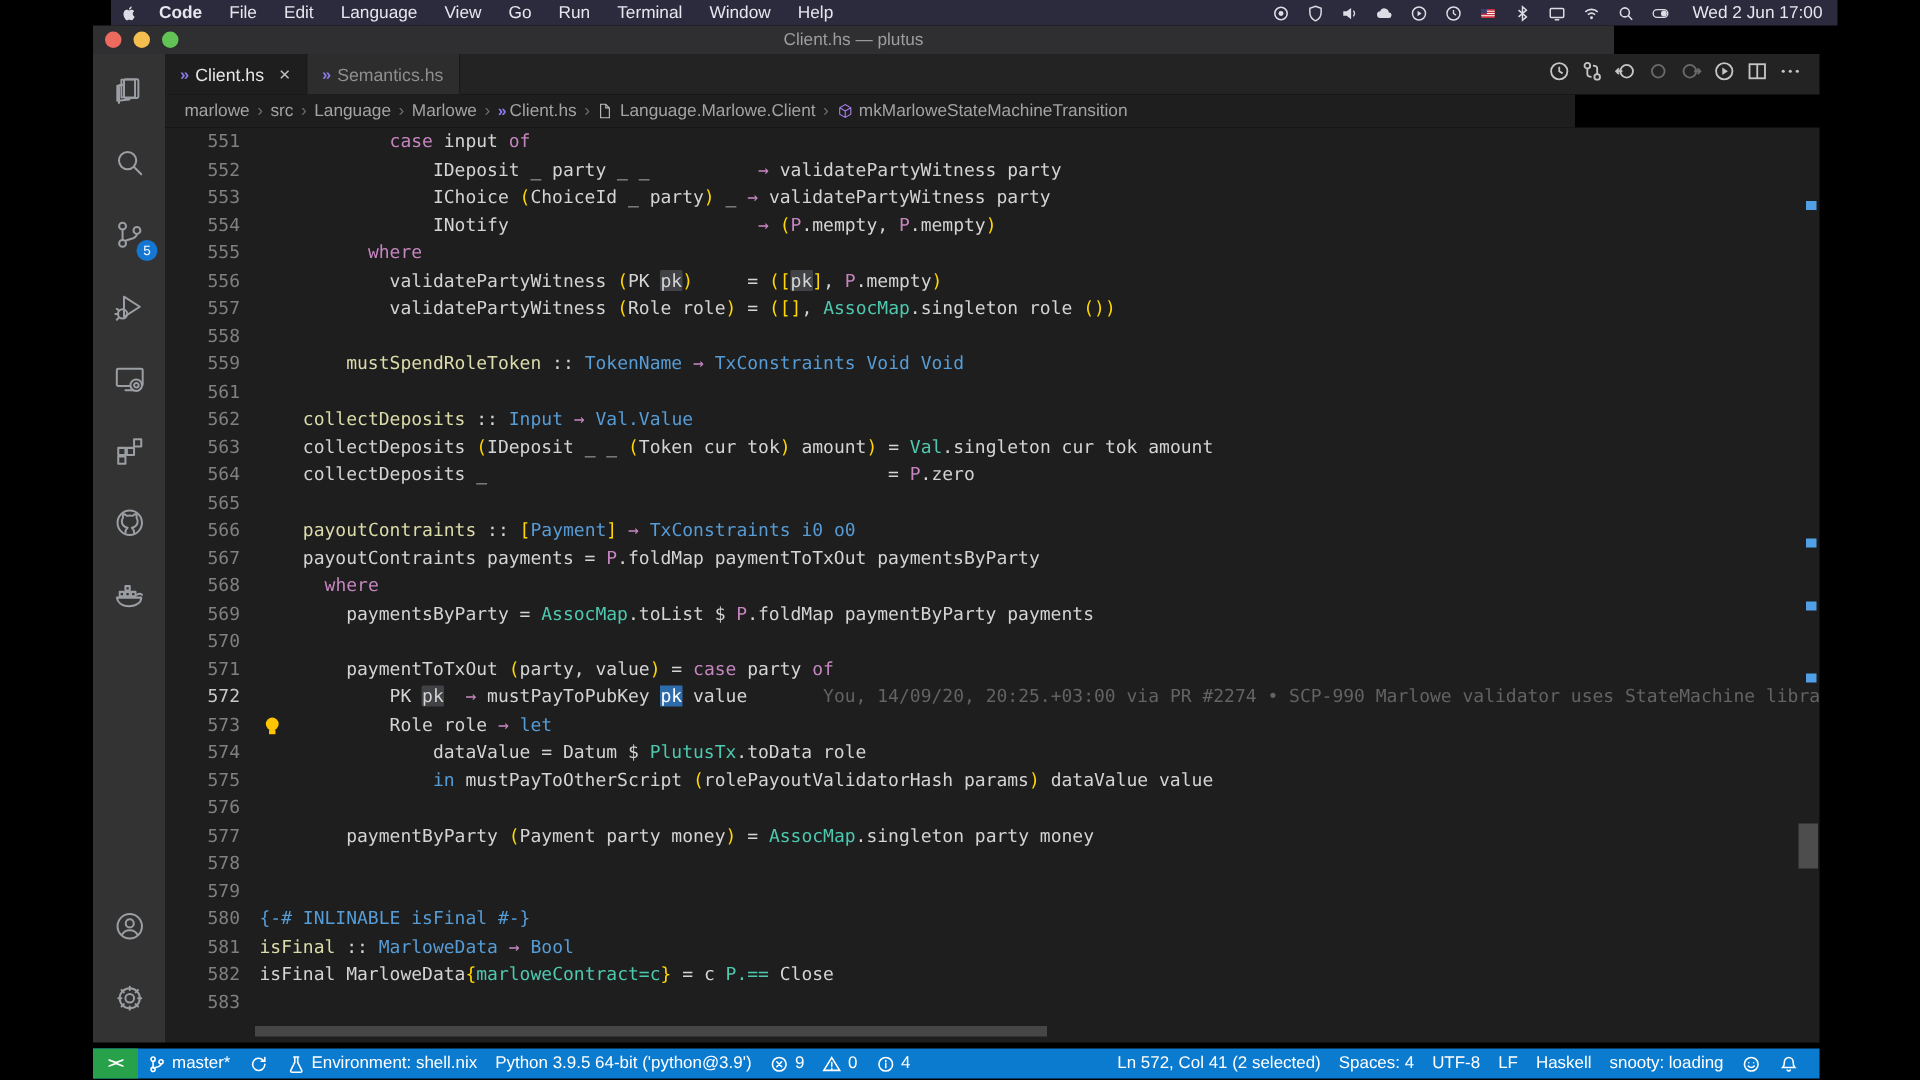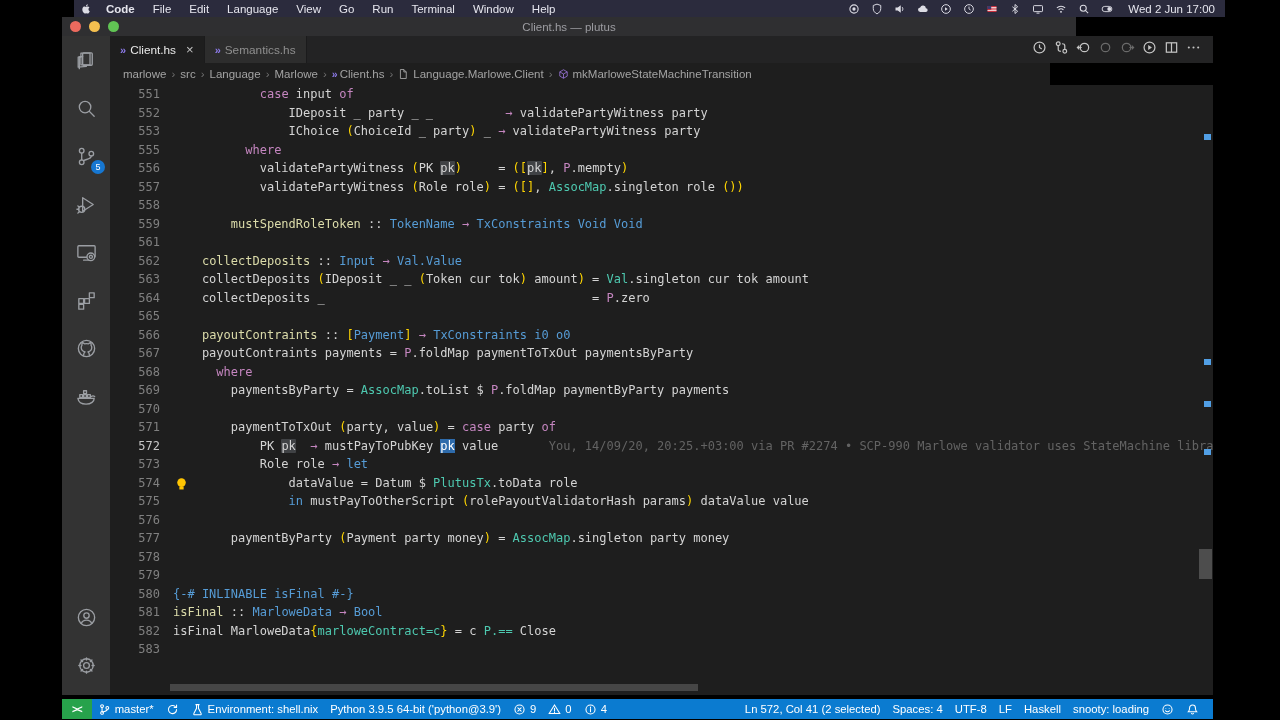--- a/index.html
+++ b/index.html
@@ -346,20 +346,21 @@
         </svg>
       </span>
       <span>mkMarloweStateMachineTransition</span>
     </span>
   </div>
 
 <div id="code" class="abs">
     <div class="code-line"><span class="gutter">551</span><span class="code-text"><span class="c-d">            </span><span class="c-k">case</span><span class="c-d"> input </span><span class="c-k">of</span></span></div>
     <div class="code-line"><span class="gutter">552</span><span class="code-text"><span class="c-d">                IDeposit _ party _ _          </span><span class="c-k">→</span><span class="c-d"> validatePartyWitness party</span></span></div>
     <div class="code-line"><span class="gutter">553</span><span class="code-text"><span class="c-d">                IChoice </span><span class="c-p">(</span><span class="c-d">ChoiceId _ party</span><span class="c-p">)</span><span class="c-d"> _ </span><span class="c-k">→</span><span class="c-d"> validatePartyWitness party</span></span></div>
+    <div class="code-line"><span class="gutter">554</span><span class="code-text"><span class="c-d">                INotify                       </span><span class="c-k">→</span><span class="c-d"> </span><span class="c-p">(</span><span class="c-k">P</span><span class="c-d">.mempty, </span><span class="c-k">P</span><span class="c-d">.mempty</span><span class="c-p">)</span></span></div>
     <div class="code-line"><span class="gutter">555</span><span class="code-text"><span class="c-d">          </span><span class="c-k">where</span></span></div>
     <div class="code-line"><span class="gutter">556</span><span class="code-text"><span class="c-d">            validatePartyWitness </span><span class="c-p">(</span><span class="c-d">PK </span><span class="c-occ">pk</span><span class="c-p">)</span><span class="c-d">     = </span><span class="c-p">(</span><span class="c-p">[</span><span class="c-occ">pk</span><span class="c-p">]</span><span class="c-d">, </span><span class="c-k">P</span><span class="c-d">.mempty</span><span class="c-p">)</span></span></div>
     <div class="code-line"><span class="gutter">557</span><span class="code-text"><span class="c-d">            validatePartyWitness </span><span class="c-p">(</span><span class="c-d">Role role</span><span class="c-p">)</span><span class="c-d"> = </span><span class="c-p">(</span><span class="c-p">[]</span><span class="c-d">, </span><span class="c-m">AssocMap</span><span class="c-d">.singleton role </span><span class="c-p">())</span></span></div>
     <div class="code-line"><span class="gutter">558</span><span class="code-text"></span></div>
     <div class="code-line"><span class="gutter">559</span><span class="code-text"><span class="c-d">        </span><span class="c-f">mustSpendRoleToken</span><span class="c-d"> :: </span><span class="c-t">TokenName</span><span class="c-d"> </span><span class="c-k">→</span><span class="c-d"> </span><span class="c-t">TxConstraints</span><span class="c-d"> </span><span class="c-t">Void</span><span class="c-d"> </span><span class="c-t">Void</span></span></div>
     <div class="code-line"><span class="gutter">561</span><span class="code-text"></span></div>
     <div class="code-line"><span class="gutter">562</span><span class="code-text"><span class="c-d">    </span><span class="c-f">collectDeposits</span><span class="c-d"> :: </span><span class="c-t">Input</span><span class="c-d"> </span><span class="c-k">→</span><span class="c-d"> </span><span class="c-t">Val.Value</span></span></div>
     <div class="code-line"><span class="gutter">563</span><span class="code-text"><span class="c-d">    collectDeposits </span><span class="c-p">(</span><span class="c-d">IDeposit _ _ </span><span class="c-p">(</span><span class="c-d">Token cur tok</span><span class="c-p">)</span><span class="c-d"> amount</span><span class="c-p">)</span><span class="c-d"> = </span><span class="c-m">Val</span><span class="c-d">.singleton cur tok amount</span></span></div>
     <div class="code-line"><span class="gutter">564</span><span class="code-text"><span class="c-d">    collectDeposits _                                     = </span><span class="c-k">P</span><span class="c-d">.zero</span></span></div>
     <div class="code-line"><span class="gutter">565</span><span class="code-text"></span></div>

